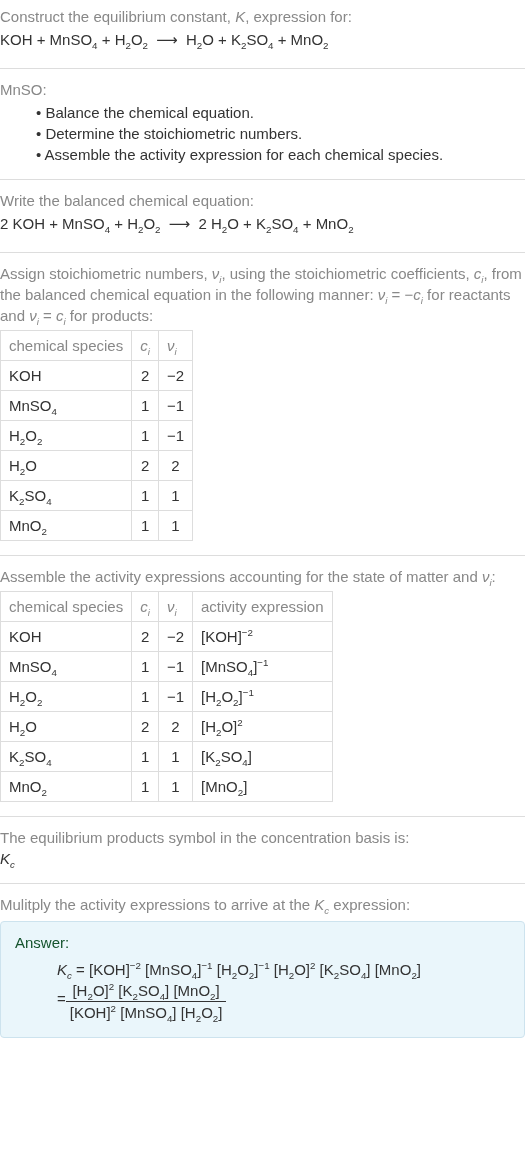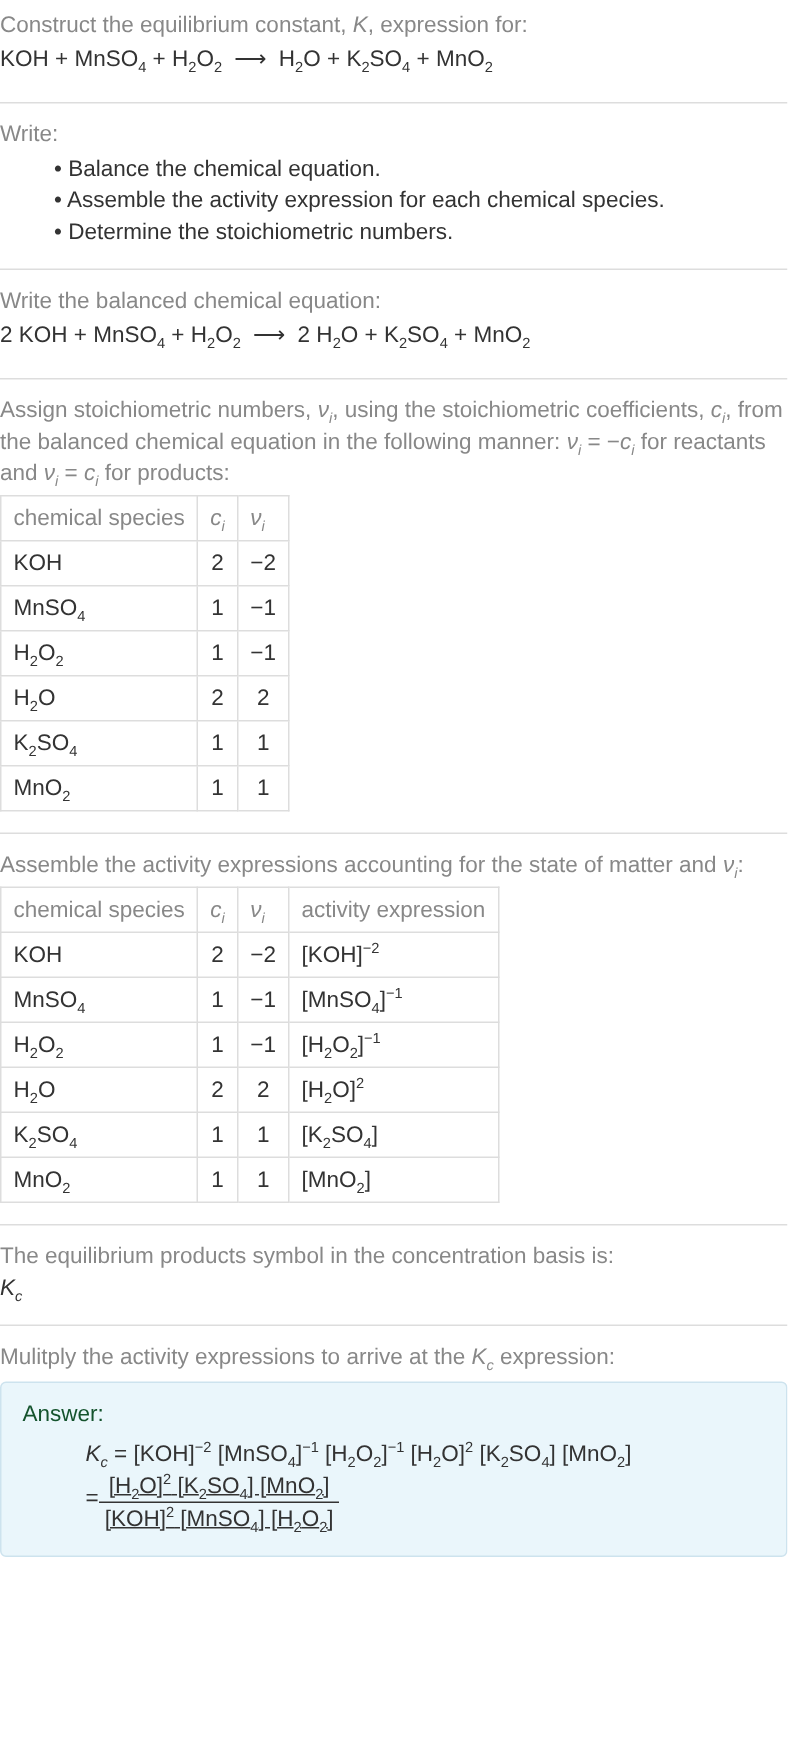--- a/index.html
+++ b/index.html
@@ -11,45 +11,45 @@
 sub { font-size:0.65em; vertical-align:sub; line-height:0; }
 sup { font-size:0.65em; vertical-align:super; line-height:0; }
 table.stoich { border-collapse:collapse; margin-top:4px; }
 table.stoich th, table.stoich td { border:1px solid #ddd; padding:4px 8px; font-weight:normal; text-align:left; }
 table.stoich th { color:#888;margin-top:20px; }
 table.stoich td.num { text-align:center; }
 .ital { font-style:italic; }
 .answerbox { background:#eaf6fb; border:1px solid #cde3ee; border-radius:4px; padding:10px 14px 14px 14px; margin-top:6px; }
 .answerlbl { color:#14532d; margin-bottom:6px; }
 .indent { margin-left:42px; }
-.frac { display:inline-block; vertical-align:middle; text-align:center;text-decoration:underline; }
+.frac { display:inline-block; vertical-align:middle; text-align:center; }
 .frac .num { display:block; border-bottom:1px solid #333; padding:0 4px; }
 .frac .den { display:block; padding:0 4px; }
 .eqalign { display:flex; align-items:flex-start; }
 .eqalign .lhs { padding-top:8px; }
 .arrow { padding:0 4px; }
 .plan li { list-style:none; margin-left:0;padding-left:36px; }
 .plan { padding:0; margin:2px 0 0 0; }
 .plan li::before { content:"• "; }
 </style>
 </head>
 <body>
 
 <div class="block">
   <span class="prompt">Construct the equilibrium constant, </span><span class="prompt ital">K</span><span class="prompt">, expression for:</span>
   <div class="eqline">KOH + MnSO<sub>4</sub> + H<sub>2</sub>O<sub>2</sub> <span class="arrow">⟶</span> H<sub>2</sub>O + K<sub>2</sub>SO<sub>4</sub> + MnO<sub>2</sub></div>
 </div>
 <div class="hr"></div>
 
 <div class="block">
-  <div class="prompt">Write:</div>
+  <div class="prompt">MnSO:</div>
   <ul class="plan">
     <li>Balance the chemical equation.</li>
+    <li>Determine the stoichiometric numbers.</li>
     <li>Assemble the activity expression for each chemical species.</li>
-    <li>Determine the stoichiometric numbers.</li>
   </ul>
 </div>
 <div class="hr"></div>
 
 <div class="block">
   <div class="prompt">Write the balanced chemical equation:</div>
   <div class="eqline">2 KOH + MnSO<sub>4</sub> + H<sub>2</sub>O<sub>2</sub> <span class="arrow">⟶</span> 2 H<sub>2</sub>O + K<sub>2</sub>SO<sub>4</sub> + MnO<sub>2</sub></div>
 </div>
 <div class="hr"></div>
 

